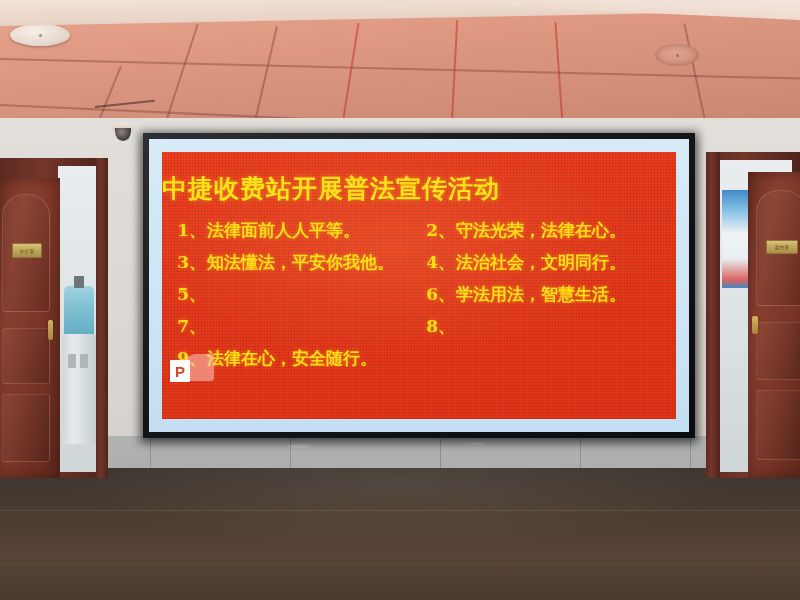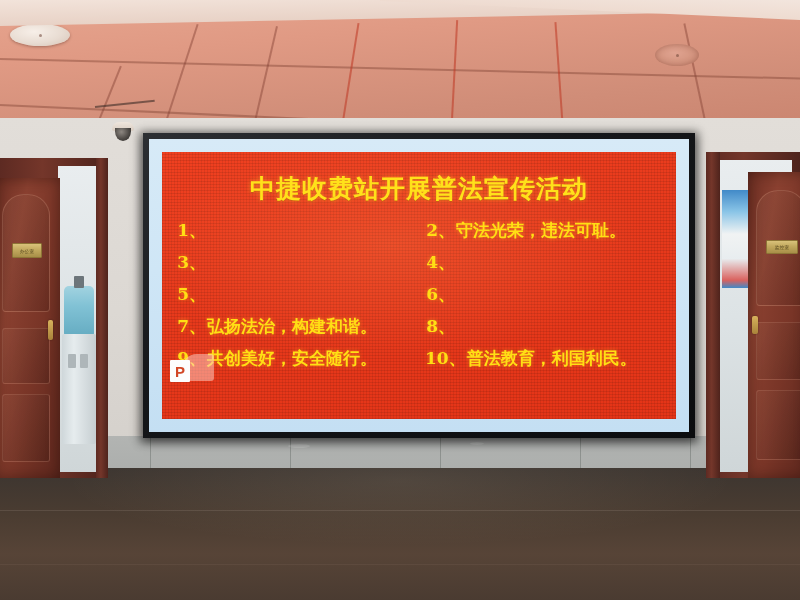--- a/index.html
+++ b/index.html
@@ -202,21 +202,21 @@
     overflow: hidden;
   }
   .led-glow {
     position: absolute; inset: 0;
     background: radial-gradient(ellipse 70% 60% at 45% 35%, rgba(255,150,90,.22), rgba(0,0,0,0) 70%);
     pointer-events: none;
   }
 
   .led-title {
     position: absolute; left: 0; top: 24px; width: 100%;
-    text-align: center;
+    text-align: left;
     font-family: "DejaVu Serif", "Liberation Serif", serif;
     font-weight: bold;
     font-size: 25px;
     line-height: 1;
     color: #ffe11a;
     letter-spacing: 1px;
     text-shadow: 0 0 5px rgba(255,200,40,.55), 0 1px 0 rgba(150,80,0,.35);
   }
 
   .led-cols {
@@ -361,54 +361,53 @@
   <div class="led-panel">
     <div class="led-glow"></div>
 
     <div class="led-title">中捷收费站开展普法宣传活动</div>
 
     <div class="led-cols">
 
       <div class="led-col left">
         <div class="led-line">
           <span class="led-num">1、</span>
+          <span>法律面前人人平等。</span>
         </div>
         <div class="led-line">
           <span class="led-num">3、</span>
+          <span>知法懂法，平安你我他。</span>
         </div>
         <div class="led-line">
           <span class="led-num">5、</span>
         </div>
         <div class="led-line">
           <span class="led-num">7、</span>
-          <span>弘扬法治，构建和谐。</span>
         </div>
         <div class="led-line">
           <span class="led-num">9、</span>
-          <span>共创美好，安全随行。</span>
+          <span>法律在心，安全随行。</span>
         </div>
       </div>
 
       <div class="led-col right">
         <div class="led-line">
           <span class="led-num">2、</span>
-          <span>守法光荣，违法可耻。</span>
+          <span>守法光荣，法律在心。</span>
         </div>
         <div class="led-line">
           <span class="led-num">4、</span>
+          <span>法治社会，文明同行。</span>
         </div>
         <div class="led-line">
           <span class="led-num">6、</span>
+          <span>学法用法，智慧生活。</span>
         </div>
         <div class="led-line">
           <span class="led-num">8、</span>
-        </div>
-        <div class="led-line">
-          <span class="led-num">10、</span>
-          <span>普法教育，利国利民。</span>
         </div>
       </div>
 
     </div>
 
     <div class="ppt-mark">
       <div class="ppt-blob"></div>
       <div class="ppt-box">
         <span class="ppt-p">P</span>
       </div>

